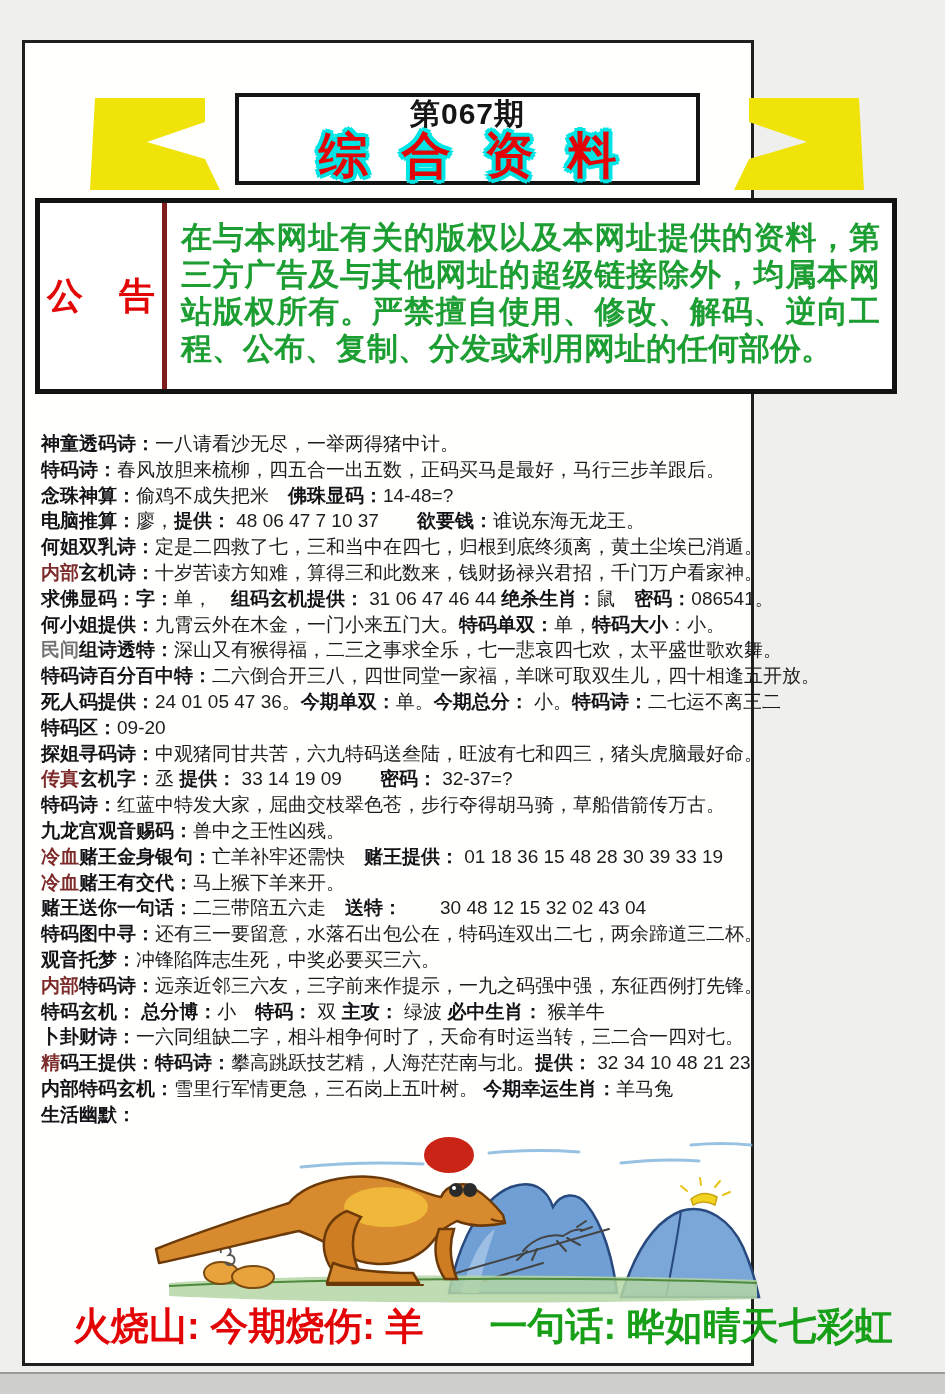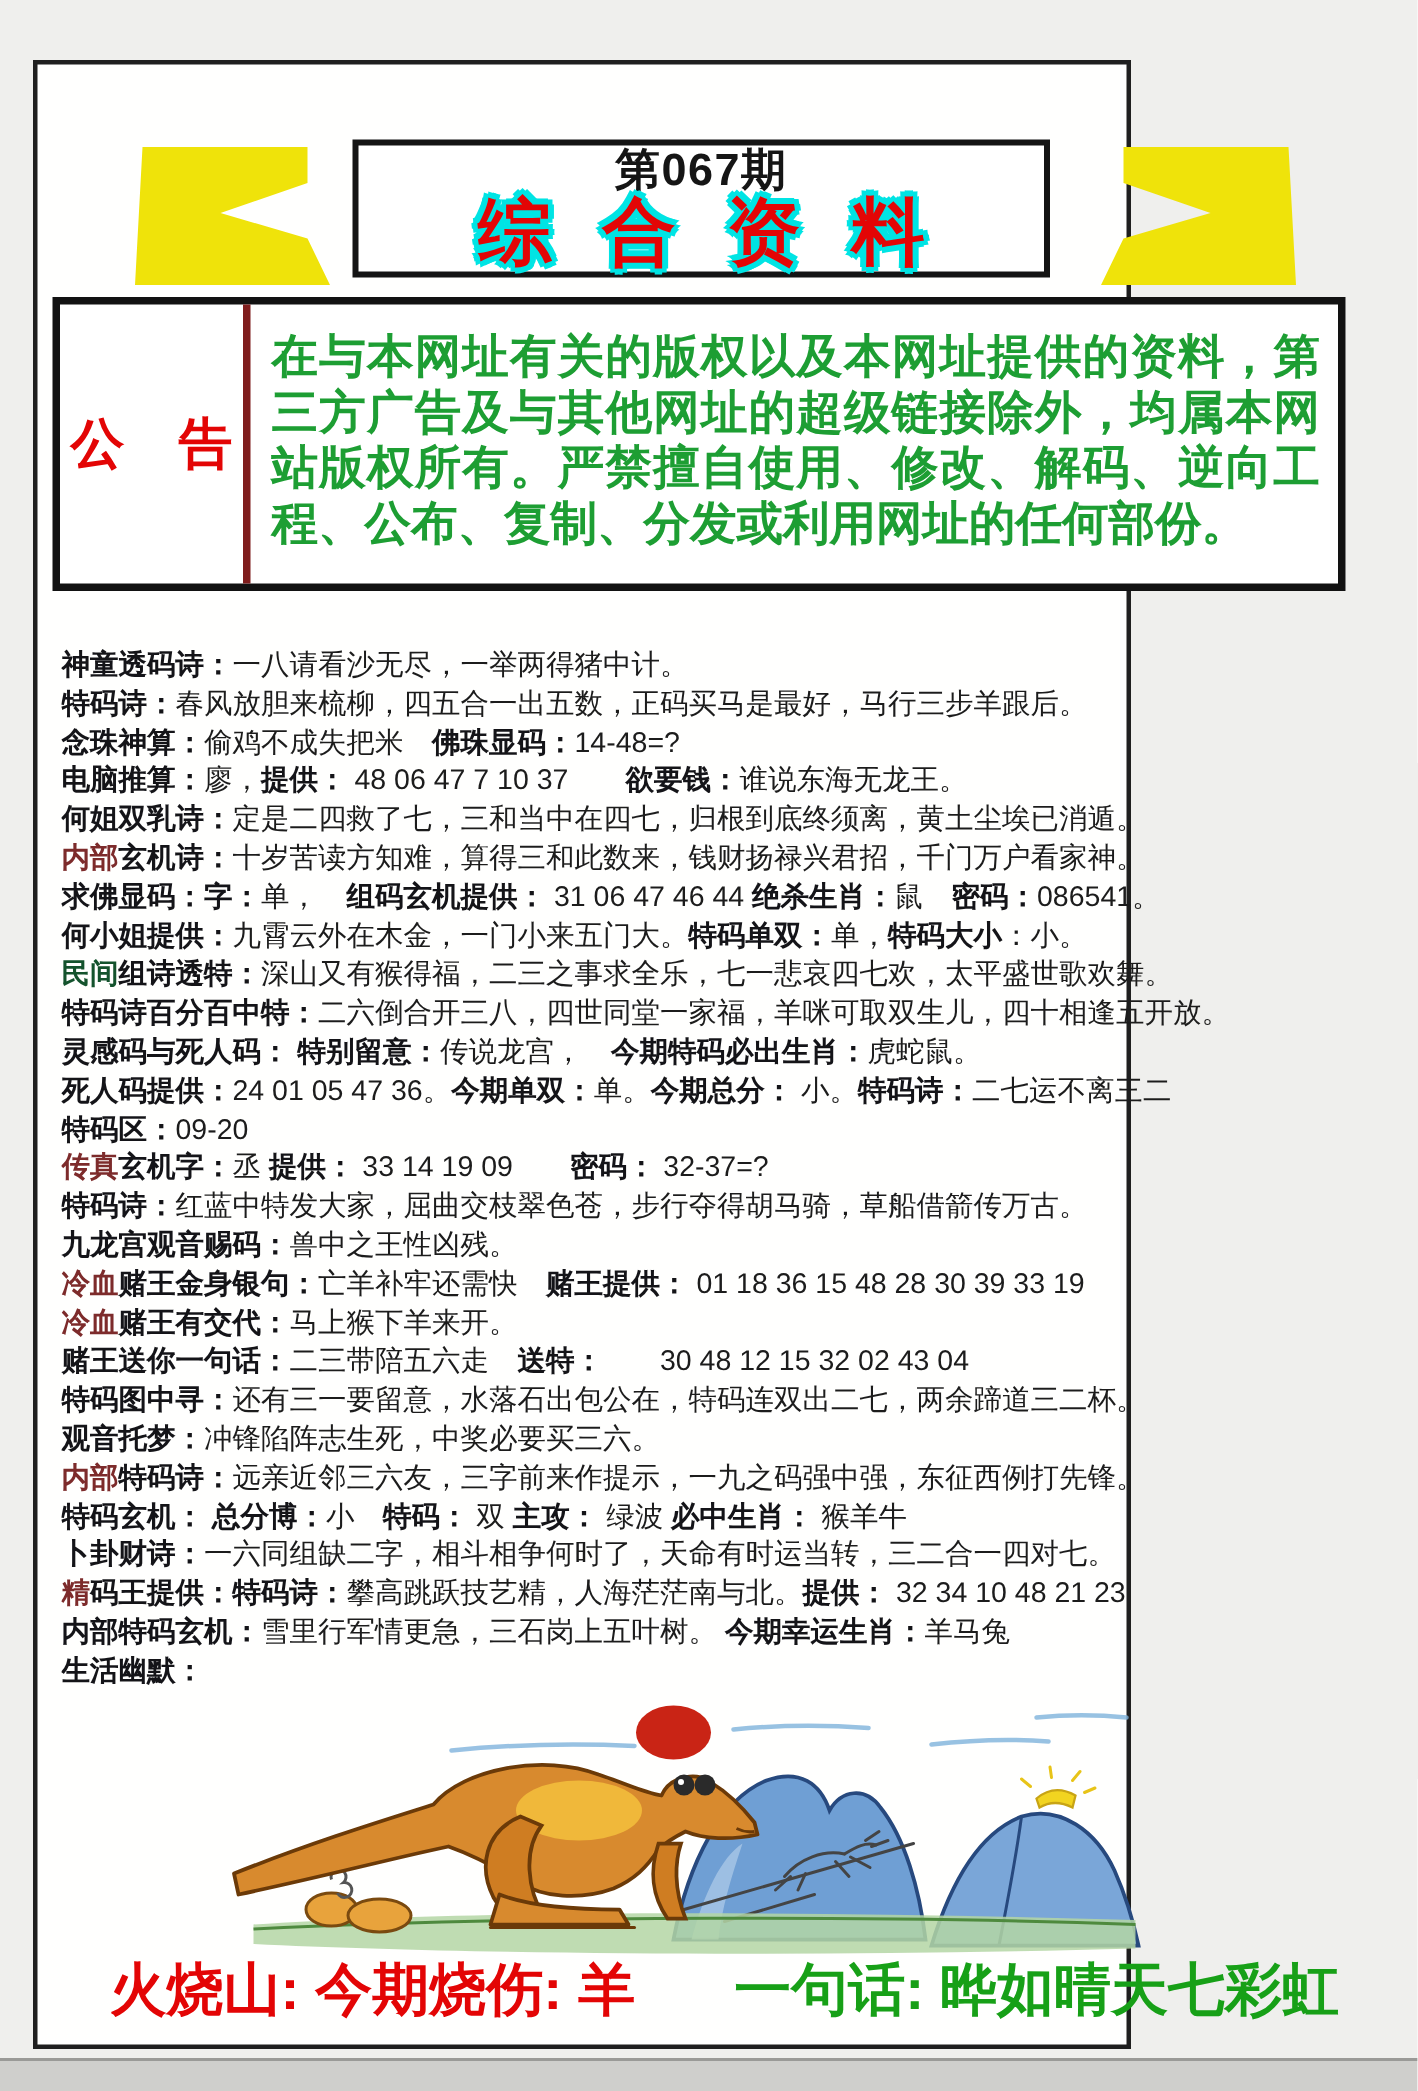--- a/index.html
+++ b/index.html
@@ -96,25 +96,25 @@
 
   <div class="body-text">
       <div class="bline"><span class="lbl">神童透码诗：</span><span>一八请看沙无尽，一举两得猪中计。</span></div>
       <div class="bline"><span class="lbl">特码诗：</span><span>春风放胆来梳柳，四五合一出五数，正码买马是最好，马行三步羊跟后。</span></div>
       <div class="bline"><span class="lbl">念珠神算：</span><span>偷鸡不成失把米　</span><span class="lbl">佛珠显码：</span><span>14-48=?</span></div>
       <div class="bline"><span class="lbl">电脑推算：</span><span>廖，</span><span class="lbl">提供：</span><span> 48 06 47 7 10 37　　</span><span class="lbl">欲要钱：</span><span>谁说东海无龙王。</span></div>
       <div class="bline"><span class="lbl">何姐双乳诗：</span><span>定是二四救了七，三和当中在四七，归根到底终须离，黄土尘埃已消遁。</span></div>
       <div class="bline"><span class="lbl" style="color: rgb(125, 43, 43);">内部</span><span class="lbl">玄机诗：</span><span>十岁苦读方知难，算得三和此数来，钱财扬禄兴君招，千门万户看家神。</span></div>
       <div class="bline"><span class="lbl">求佛显码：字：</span><span>单，　</span><span class="lbl">组码玄机提供：</span><span> 31 06 47 46 44 </span><span class="lbl">绝杀生肖：</span><span>鼠　</span><span class="lbl">密码：</span><span>086541。</span></div>
       <div class="bline"><span class="lbl">何小姐提供：</span><span>九霄云外在木金，一门小来五门大。</span><span class="lbl">特码单双：</span><span>单，</span><span class="lbl">特码大小</span><span>：小。</span></div>
-      <div class="bline"><span class="lbl" style="color: #14532d;">民间</span><span class="lbl">组诗透特：</span><span>深山又有猴得福，二三之事求全乐，七一悲哀四七欢，太平盛世歌欢舞。</span></div>
+      <div class="bline"><span class="lbl" style="color: #737373;">民间</span><span class="lbl">组诗透特：</span><span>深山又有猴得福，二三之事求全乐，七一悲哀四七欢，太平盛世歌欢舞。</span></div>
       <div class="bline"><span class="lbl">特码诗百分百中特：</span><span>二六倒合开三八，四世同堂一家福，羊咪可取双生儿，四十相逢五开放。</span></div>
-      <div class="bline"><span class="lbl">灵感码与死人码： 特别留意：</span><span>传说龙宫，　</span><span class="lbl">今期特码必出生肖：</span><span>虎蛇鼠。</span></div>
       <div class="bline"><span class="lbl">死人码提供：</span><span>24 01 05 47 36。</span><span class="lbl">今期单双：</span><span>单。</span><span class="lbl">今期总分：</span><span> 小。</span><span class="lbl">特码诗：</span><span>二七运不离三二</span></div>
       <div class="bline"><span class="lbl">特码区：</span><span>09-20</span></div>
+      <div class="bline"><span class="lbl">探姐寻码诗：</span><span>中观猪同甘共苦，六九特码送叁陆，旺波有七和四三，猪头虎脑最好命。</span></div>
       <div class="bline"><span class="lbl" style="color: rgb(125, 43, 43);">传真</span><span class="lbl">玄机字：</span><span>丞 </span><span class="lbl">提供：</span><span> 33 14 19 09　　</span><span class="lbl">密码：</span><span> 32-37=?</span></div>
       <div class="bline"><span class="lbl">特码诗：</span><span>红蓝中特发大家，屈曲交枝翠色苍，步行夺得胡马骑，草船借箭传万古。</span></div>
       <div class="bline"><span class="lbl">九龙宫观音赐码：</span><span>兽中之王性凶残。</span></div>
       <div class="bline"><span class="lbl" style="color: rgb(125, 43, 43);">冷血</span><span class="lbl">赌王金身银句：</span><span>亡羊补牢还需快　</span><span class="lbl">赌王提供：</span><span> 01 18 36 15 48 28 30 39 33 19</span></div>
       <div class="bline"><span class="lbl" style="color: rgb(125, 43, 43);">冷血</span><span class="lbl">赌王有交代：</span><span>马上猴下羊来开。</span></div>
       <div class="bline"><span class="lbl">赌王送你一句话：</span><span>二三带陪五六走　</span><span class="lbl">送特：</span><span>　　30 48 12 15 32 02 43 04</span></div>
       <div class="bline"><span class="lbl">特码图中寻：</span><span>还有三一要留意，水落石出包公在，特码连双出二七，两余蹄道三二杯。</span></div>
       <div class="bline"><span class="lbl">观音托梦：</span><span>冲锋陷阵志生死，中奖必要买三六。</span></div>
       <div class="bline"><span class="lbl" style="color: rgb(125, 43, 43);">内部</span><span class="lbl">特码诗：</span><span>远亲近邻三六友，三字前来作提示，一九之码强中强，东征西例打先锋。</span></div>
       <div class="bline"><span class="lbl">特码玄机： 总分博：</span><span>小　</span><span class="lbl">特码：</span><span> 双 </span><span class="lbl">主攻：</span><span> 绿波 </span><span class="lbl">必中生肖：</span><span> 猴羊牛</span></div>

